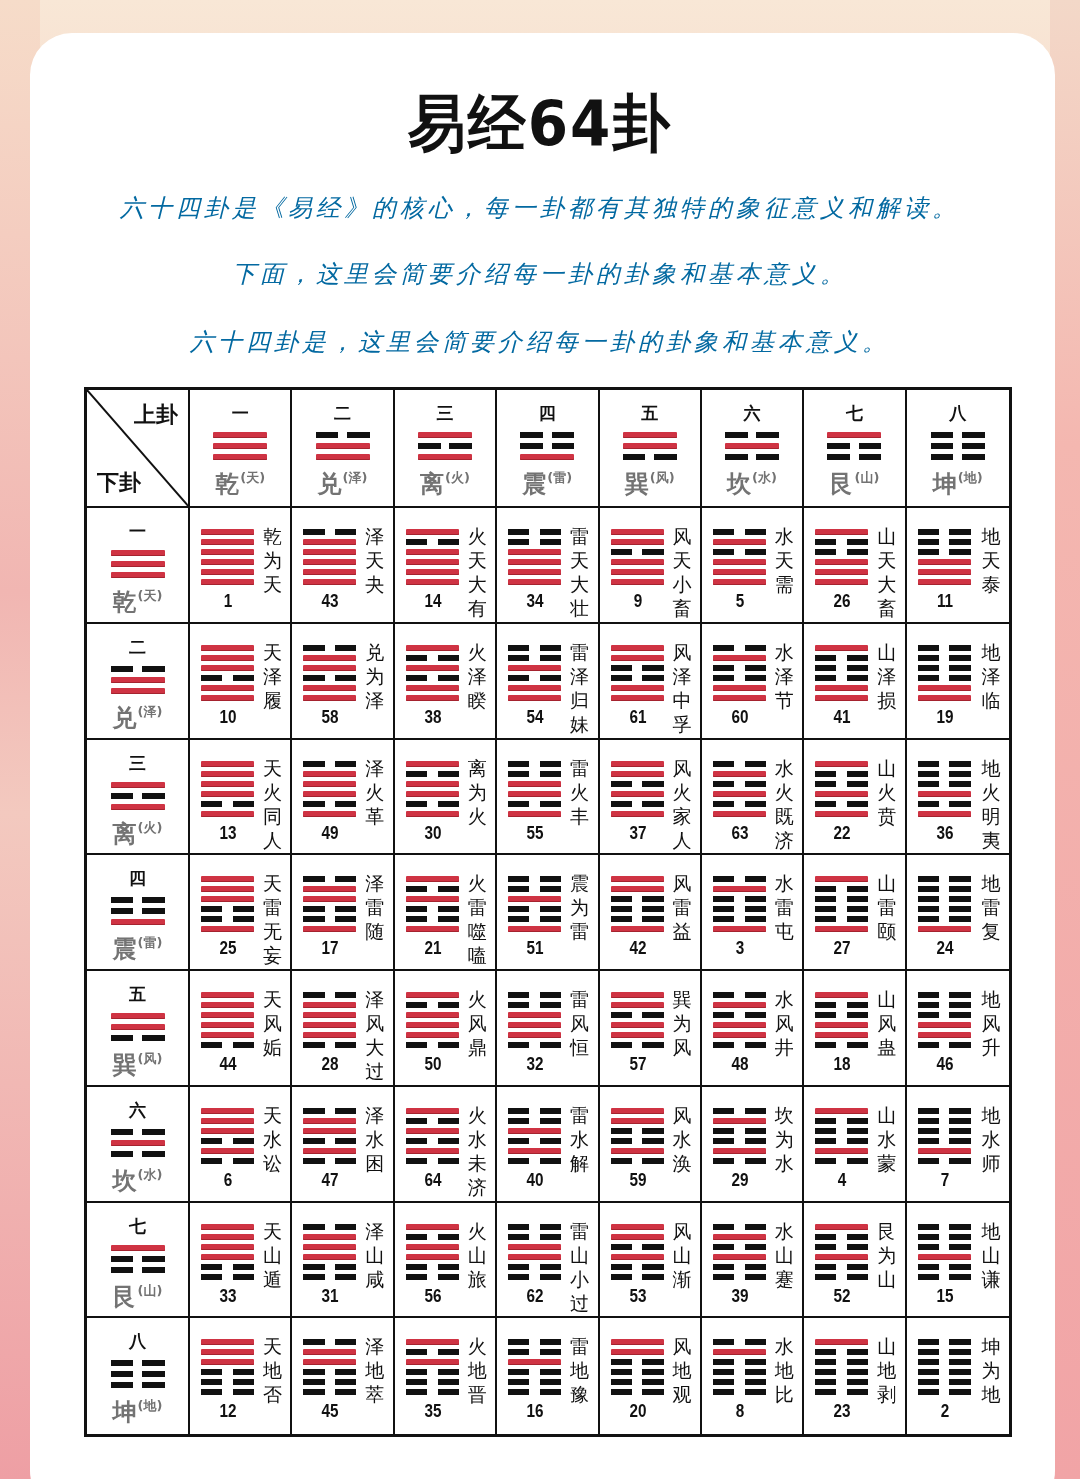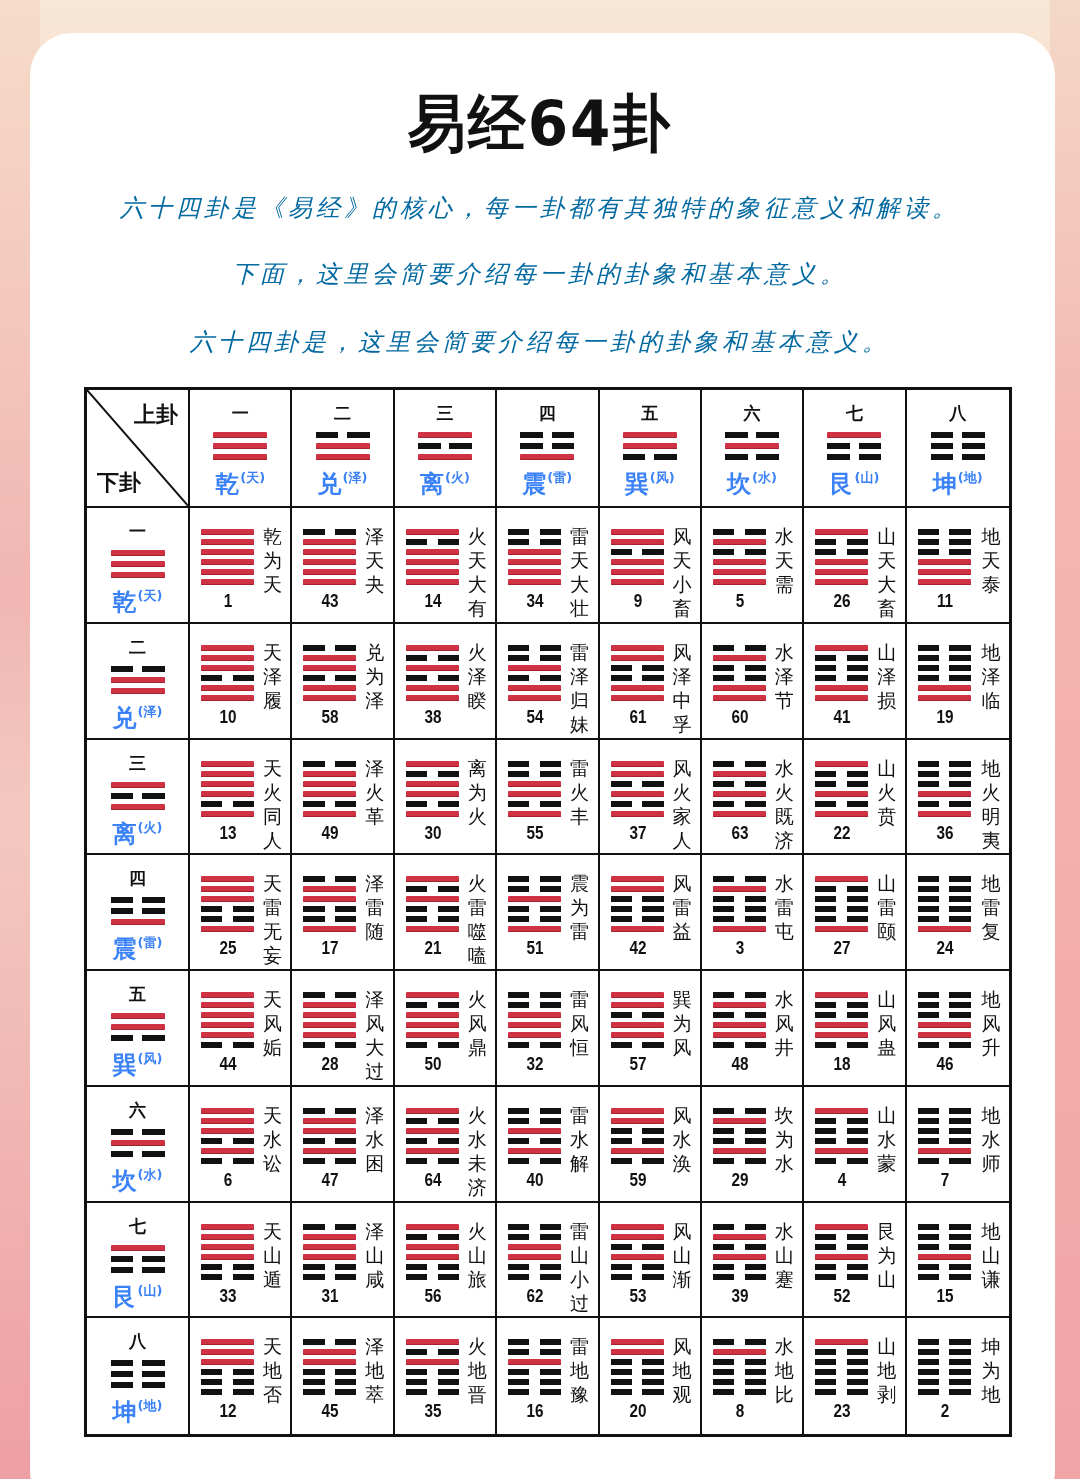--- a/index.html
+++ b/index.html
@@ -61,21 +61,21 @@
   .num-cn { font-size: 17px; font-weight: bold; color: #111; height: 22px; line-height: 22px; }
   .tri-lines { display: flex; flex-direction: column; gap: 5px; margin-top: 8px; width: 54px; }
   .line { height: 6px; width: 100%; position: relative; }
   .line.yang { background: #cf3343; border-radius: 1px; box-shadow: inset 0 -1px 0 #a5232f; }
   .line.yin { background: transparent; }
   .line.yin::before, .line.yin::after {
     content: ""; position: absolute; top: 0; height: 6px; width: 42%; background: #111;
   }
   .line.yin::before { left: 0; }
   .line.yin::after { right: 0; }
-  .tri-name { margin-top: 8px; font-size: 24px; font-weight: bold; color: #3b82f6; }
+  .tri-name { margin-top: 8px; font-size: 24px; font-weight: bold; color: #737373; }
   .tri-name sup { font-size: 13px; font-weight: bold; vertical-align: 10px; margin-left: 1px; }
 
   .hex-cell { padding: 0; }
   .hex-lines {
     position: absolute; left: 11px; top: 21px; width: 53px;
     display: flex; flex-direction: column; gap: 4px;
   }
   .hex-lines .line { height: 6px; }
   .hex-lines .line.yin::before, .hex-lines .line.yin::after { height: 6px; width: 40%; }
   .hex-num {

